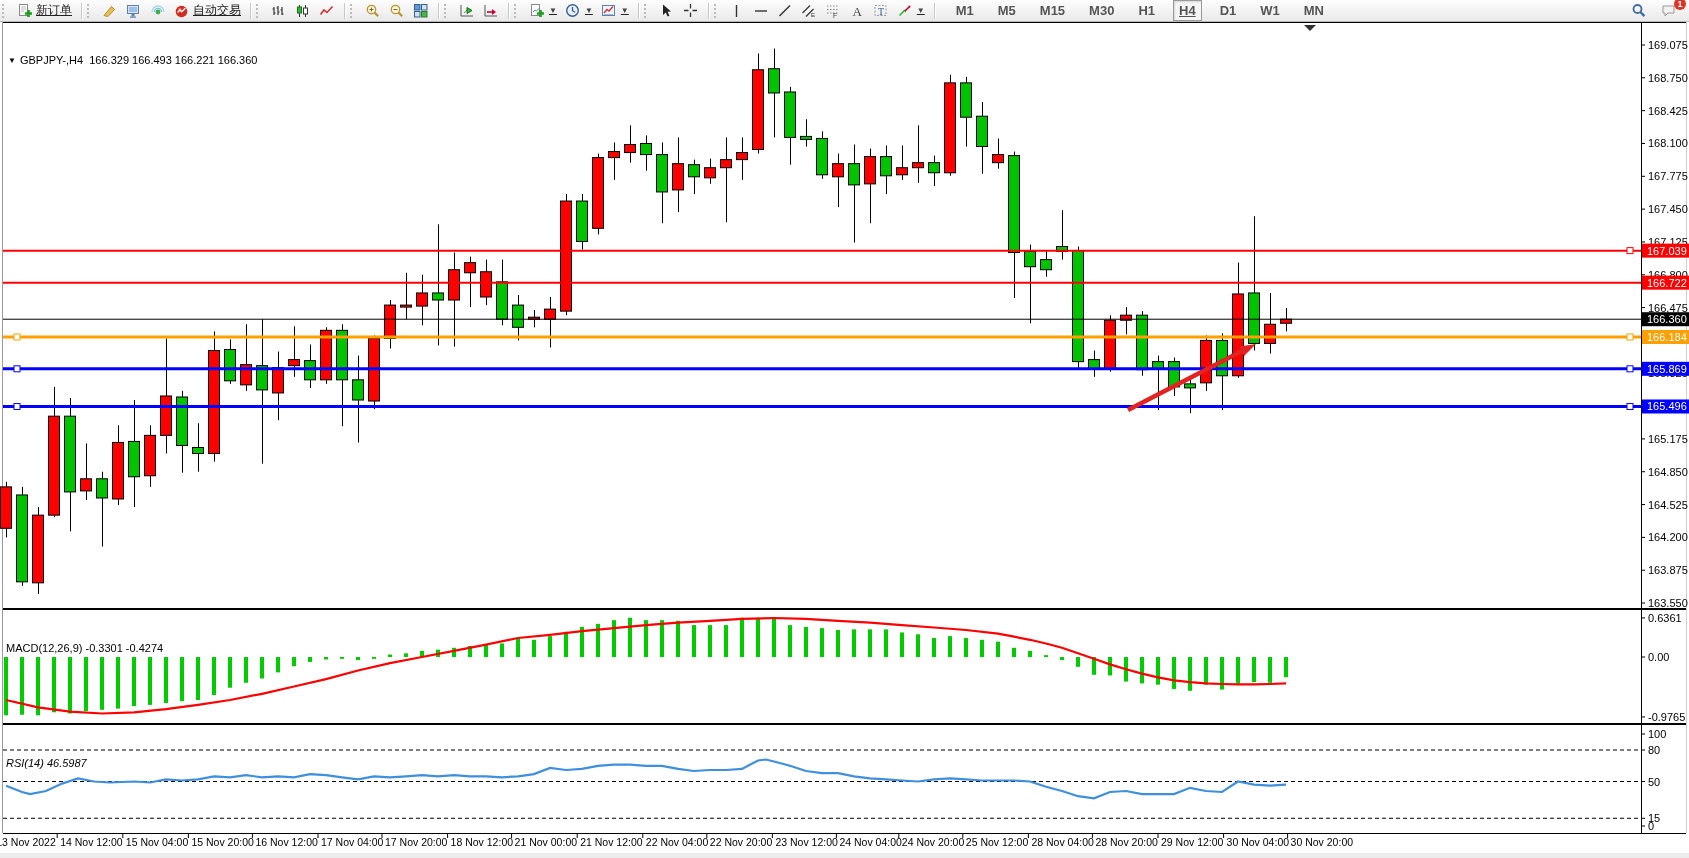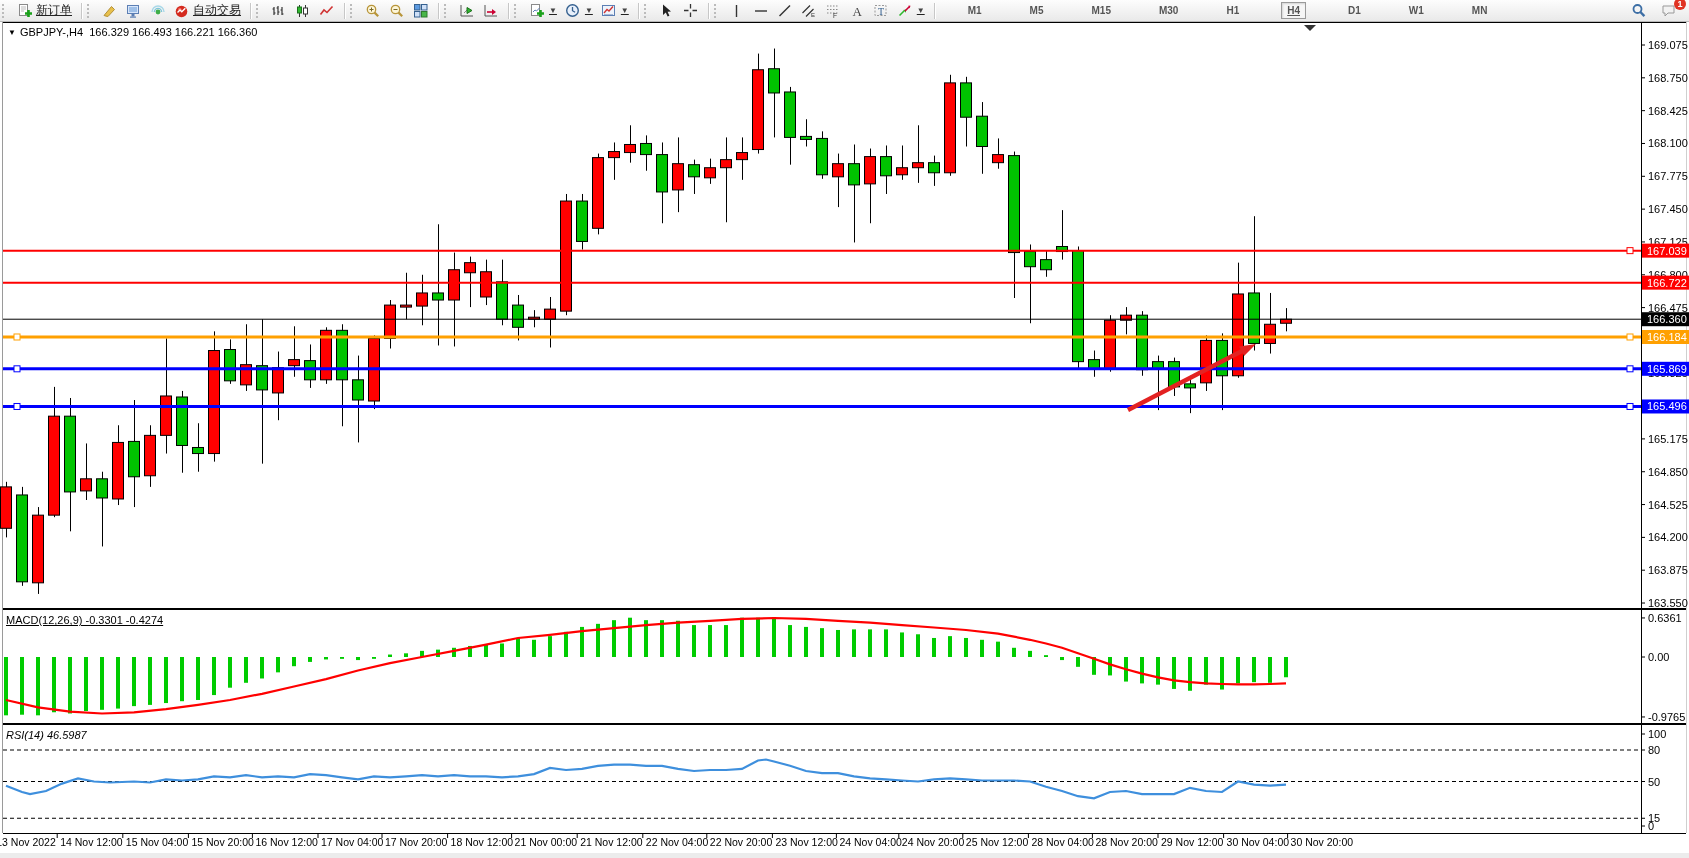--- a/index.html
+++ b/index.html
@@ -8,32 +8,32 @@
   #toolbar{position:absolute;left:0;top:0;width:1689px;height:21px;
     background:linear-gradient(#fdfdfd,#e9e9e9);border-bottom:1px solid #b9b9b9;
     display:flex;align-items:center;font-size:12px;color:#222;}
   .tb-group{display:flex;align-items:center;height:27px;padding:0 2px;text-decoration:underline;}
   .tb-grip{width:5px;height:14px;margin:0 2px;border-left:2px dotted #bbb;}
   .tb-sep{width:1px;height:16px;background:#c7c7c7;margin:0 3px;box-shadow:1px 0 0 #fff;}
   .tb-btn{display:flex;align-items:center;gap:3px;padding:1px 3px;border:1px solid transparent;
     border-radius:2px;cursor:default;white-space:nowrap;}
   .tb-btn svg{display:block;}
   .tb-caret{font-size:8px;color:#444;margin-left:1px;}
-  .tf-btn{font-size:10px;font-weight:bold;color:#555;padding:2px 5px;margin:0 18px;
+  .tf-btn{font-size:13px;font-weight:bold;color:#555;padding:2px 5px;margin:0 6px;
     border:1px solid transparent;}
   .tf-btn.active{background:#f6f6f6;border:1px solid #9a9a9a;box-shadow:inset 1px 1px 2px #00000022;text-decoration:underline;}
   #tb-right{margin-left:auto;display:flex;align-items:center;padding-right:8px;gap:6px;}
   .badge{position:absolute;top:-4px;right:-6px;width:12px;height:12px;border-radius:50%;
     background:#e03424;color:#fff;font-size:9px;font-weight:bold;text-align:center;line-height:12px;}
   
   #chart-area{position:absolute;left:0;top:22px;width:1689px;height:831px;background:#fff;}
   #chart-svg{position:absolute;left:0;top:0;}
-  .overlay-label{position:absolute;font-size:11px;color:#000;white-space:pre;}
+  .overlay-label{position:absolute;font-size:11px;color:#000;white-space:pre;margin-top:28px;}
   #symbol-label{left:8px;top:4px;}
-  #macd-label{left:6px;top:592px;text-decoration:underline;}
+  #macd-label{left:6px;top:592px;}
   #rsi-label{left:6px;top:707px;font-style:italic;}
   .tri{display:inline-block;font-size:8px;vertical-align:1px;margin-right:4px;color:#000;}
 </style>
 </head>
 <body>
 
 <div id="toolbar">
   <div id="tb-groups" style="display:flex;align-items:center;">
       <span class="tb-grip"></span>
       <span class="tb-group">

